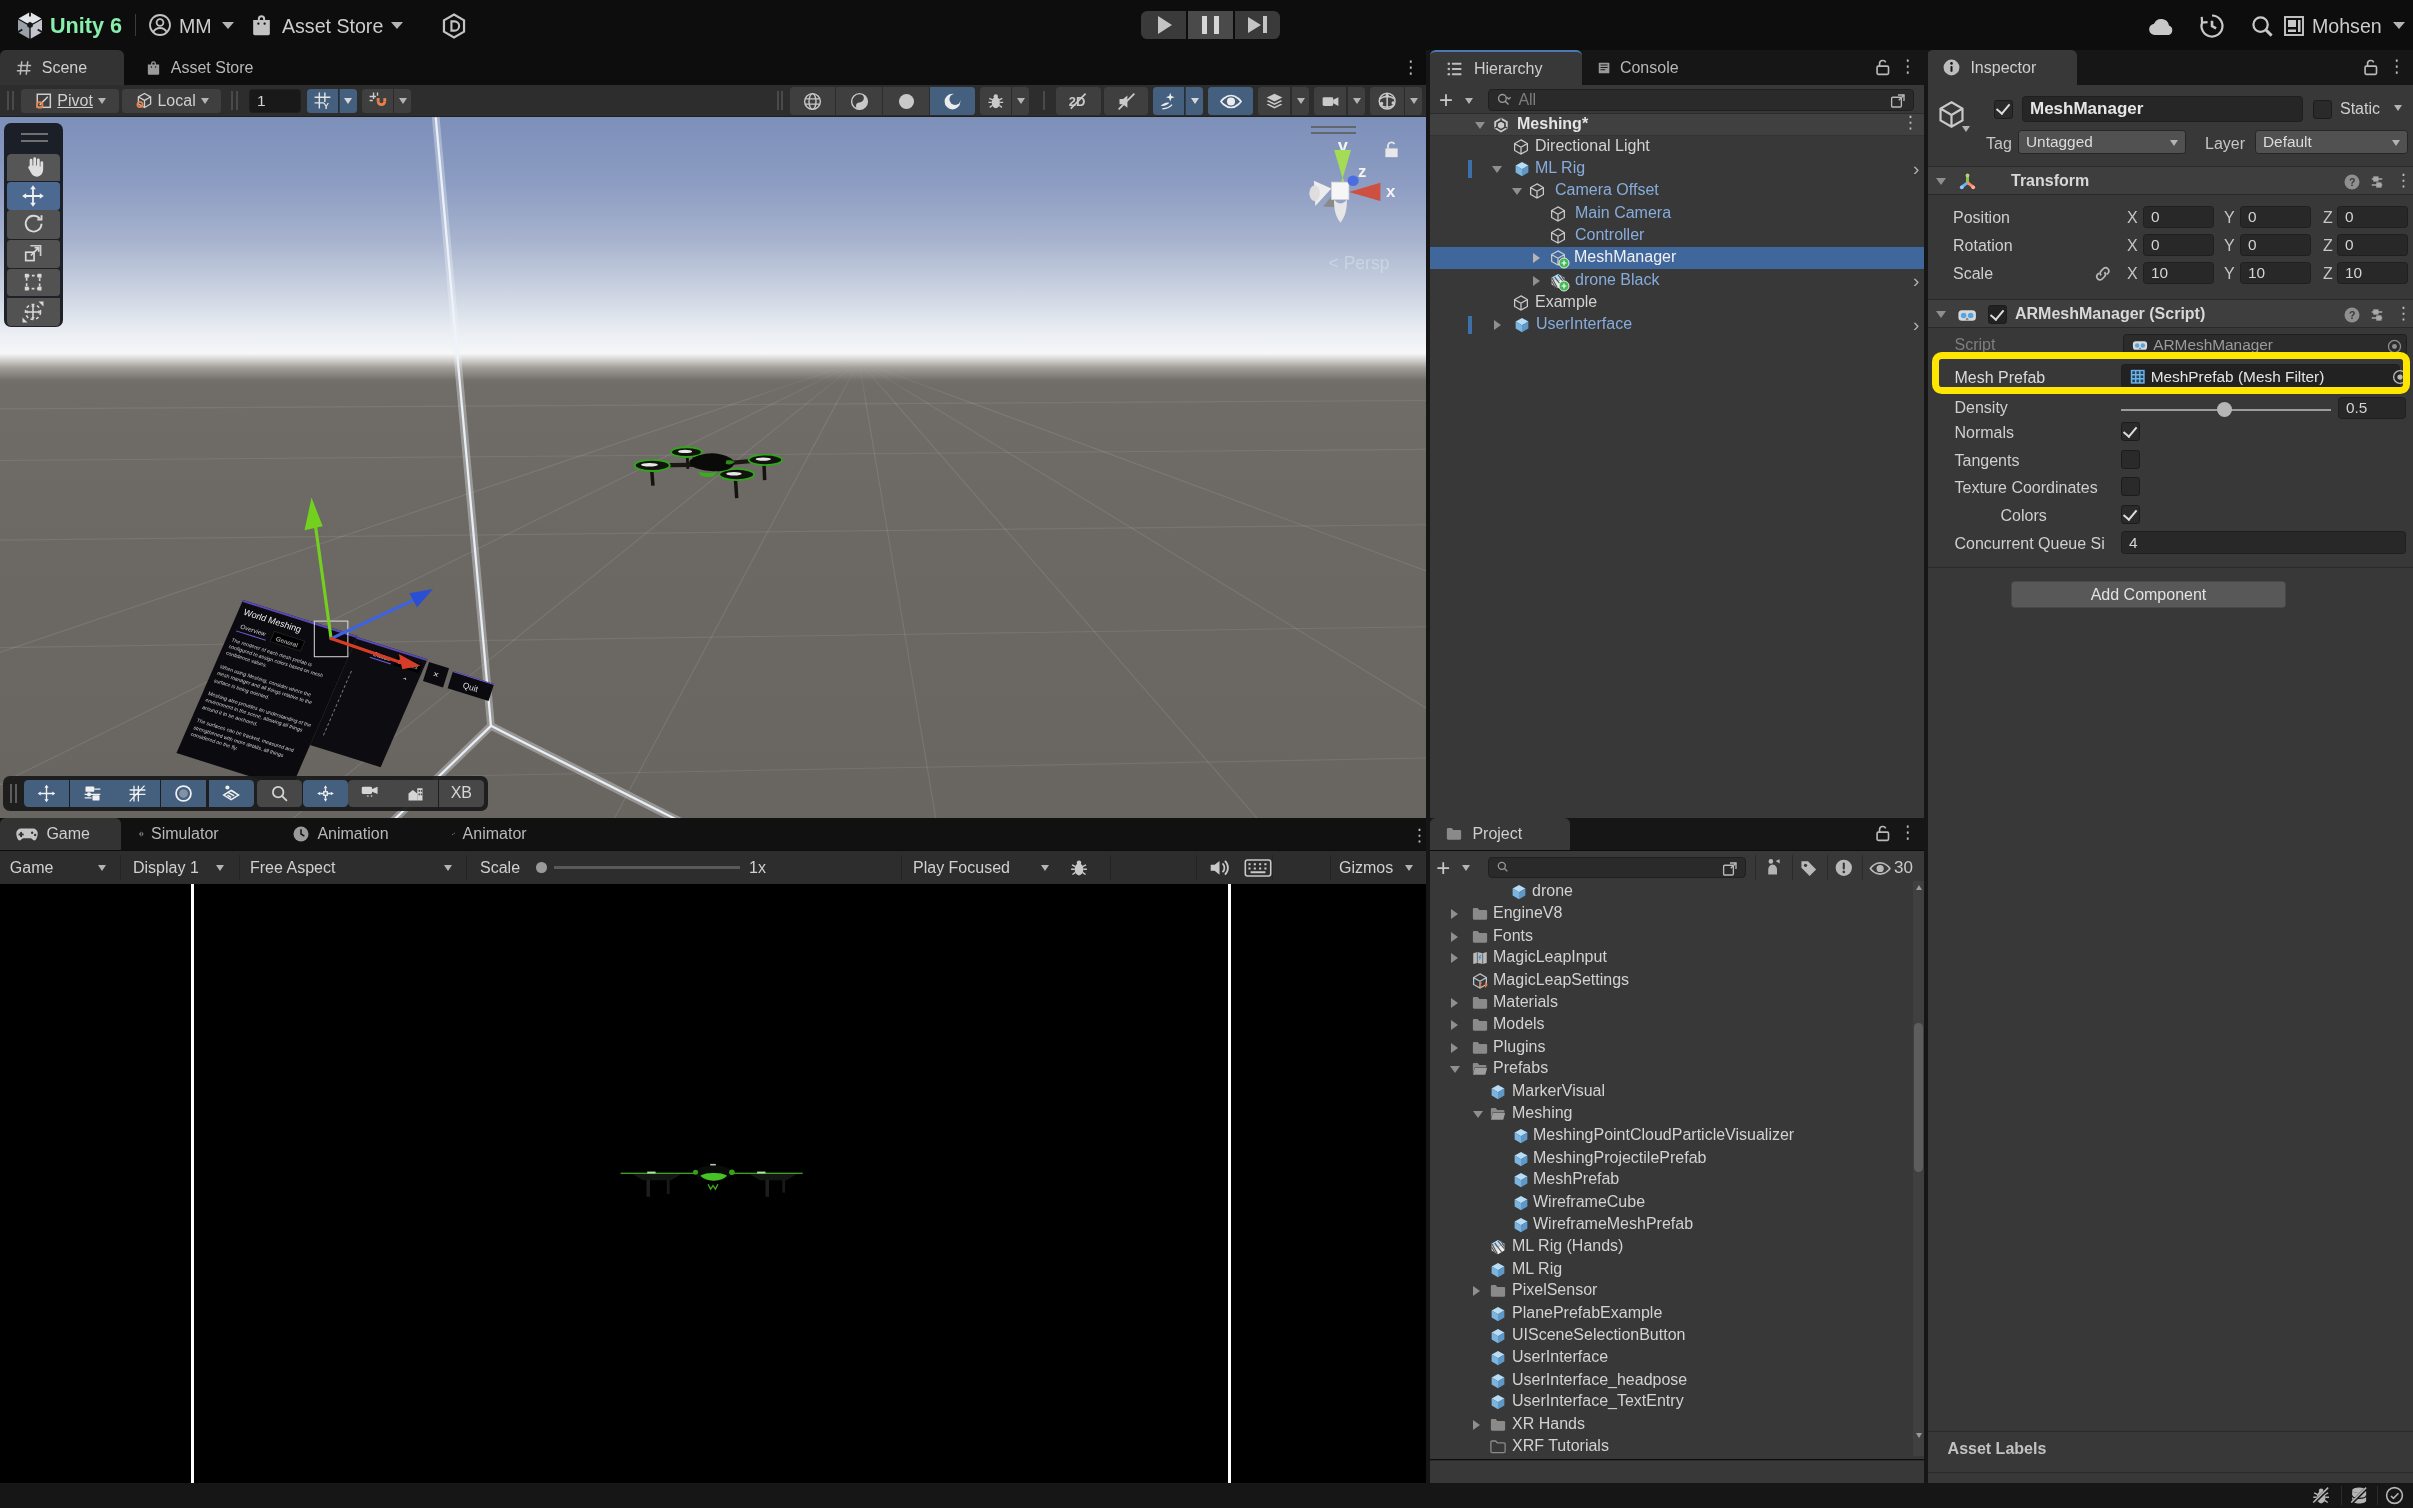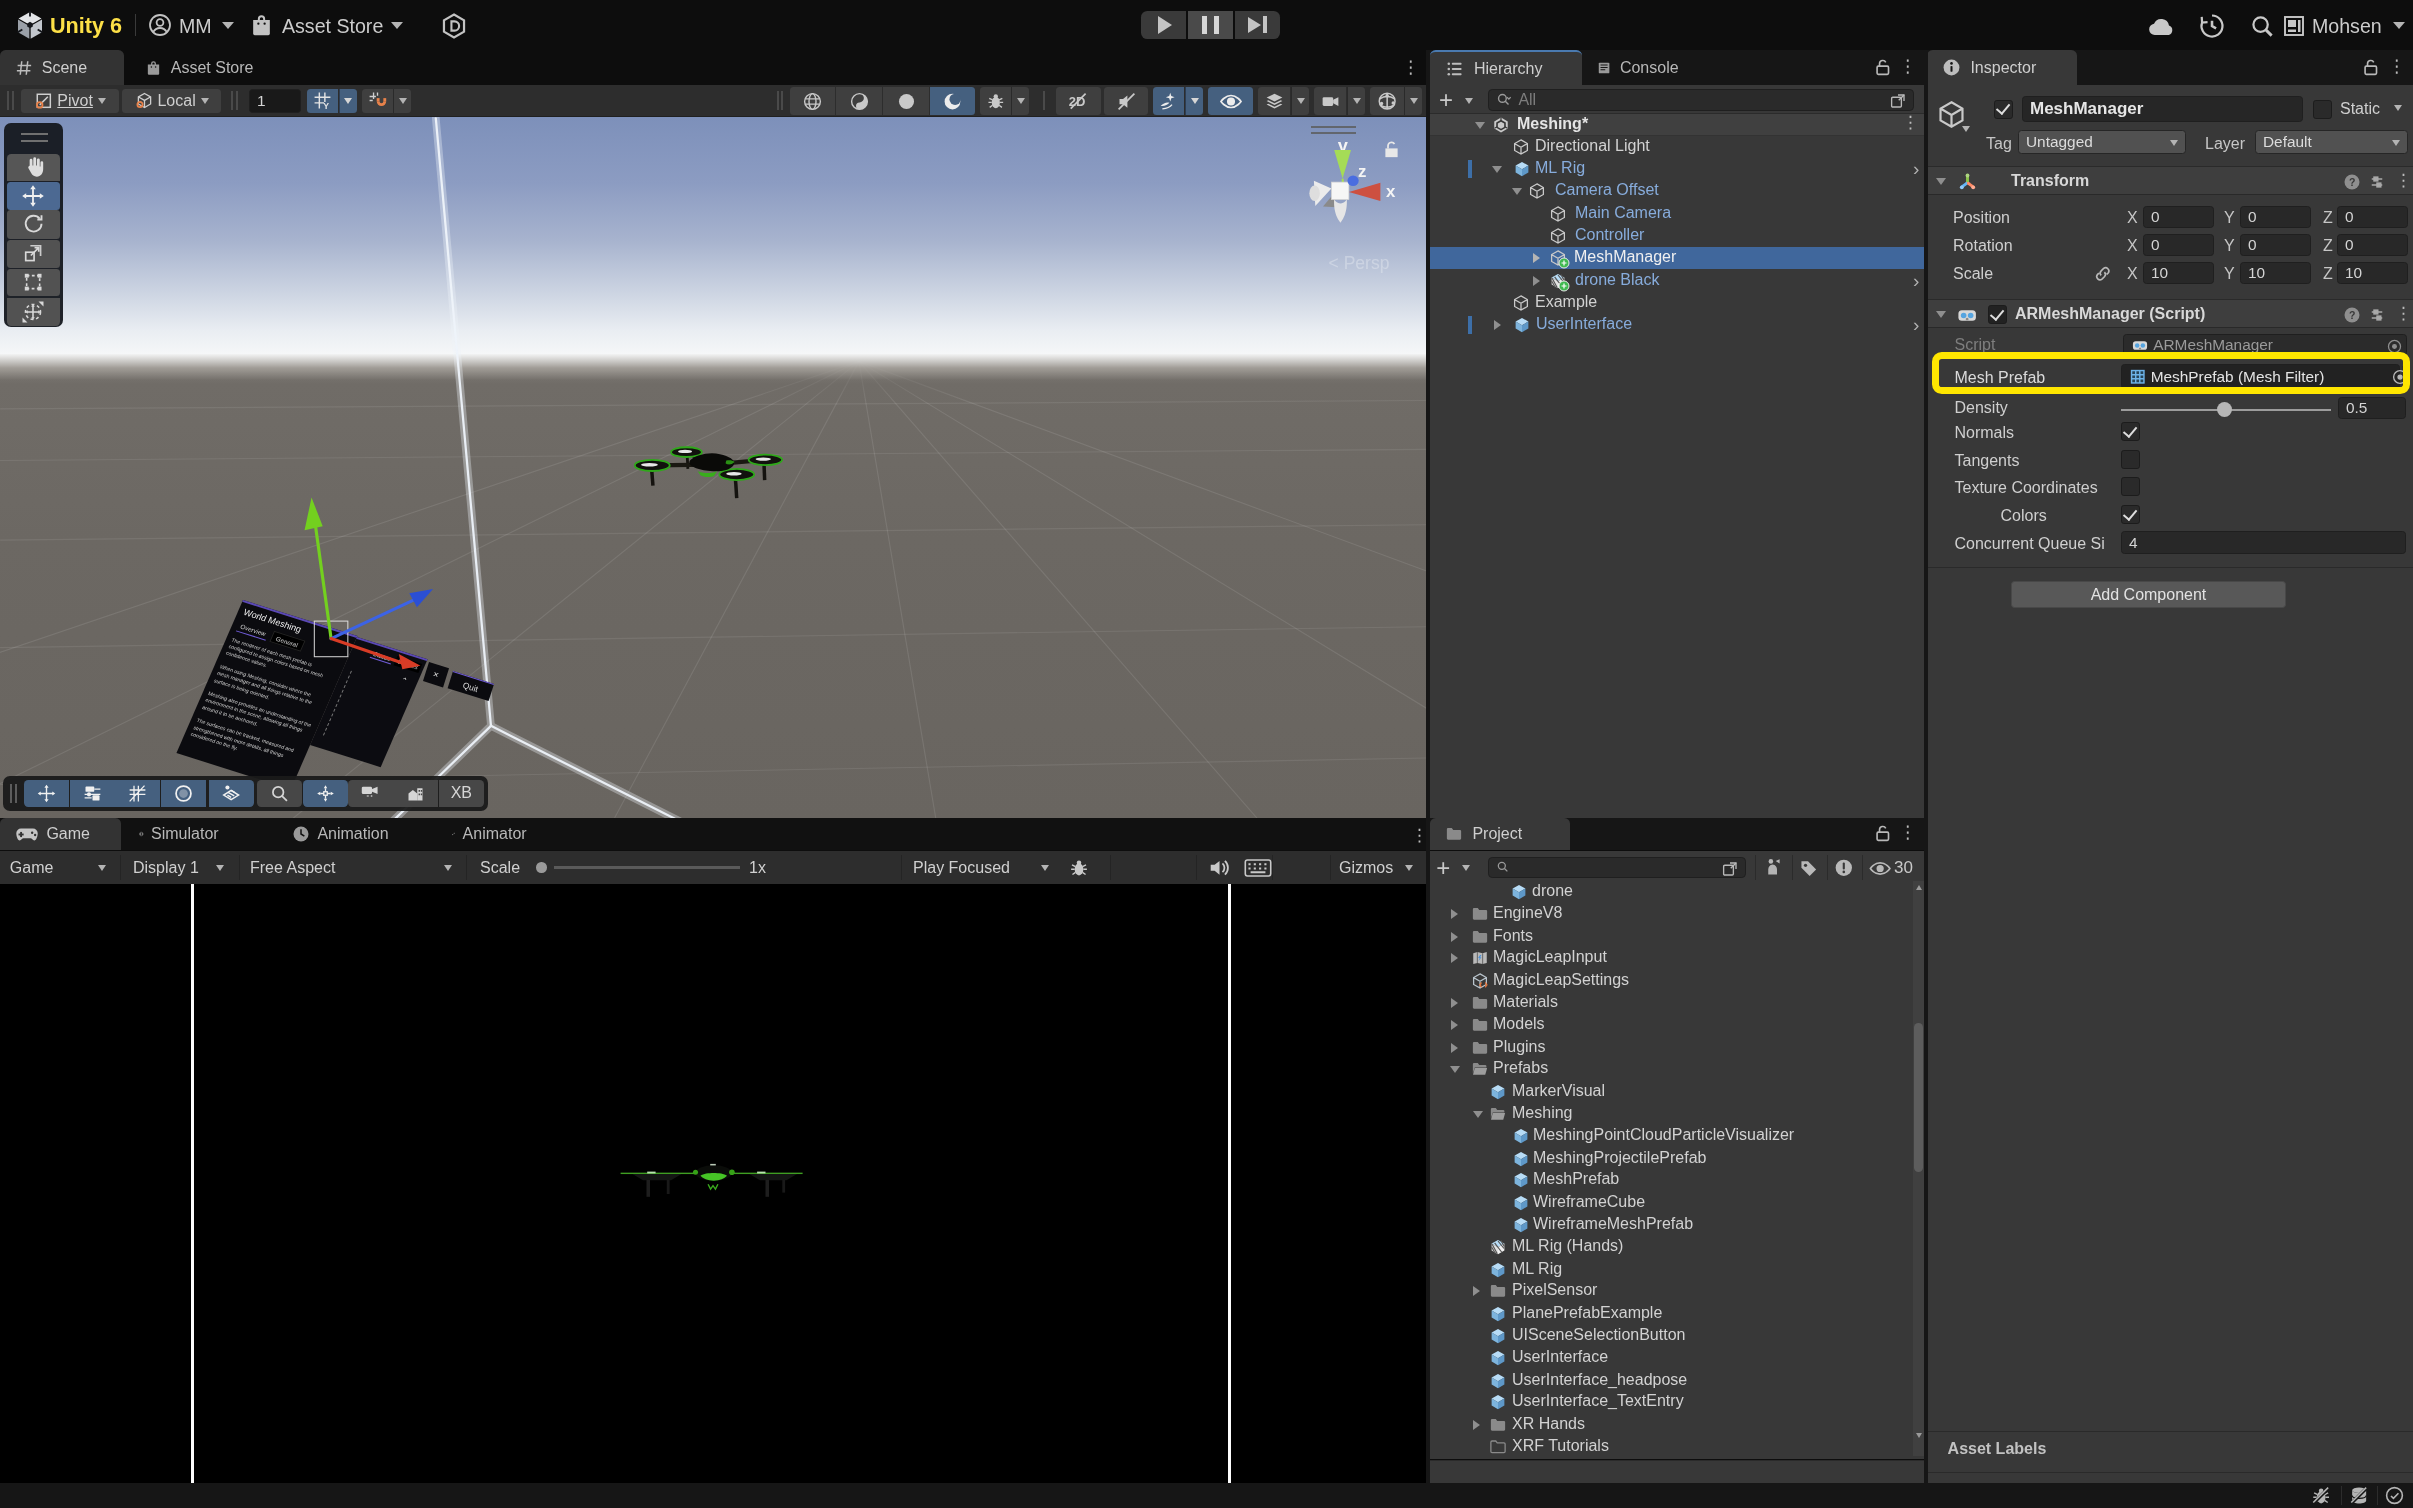--- a/index.html
+++ b/index.html
@@ -95,21 +95,21 @@
   <div class="abs" id="topbar" style="left:0;top:0;width:2413px;height:50px;background:#0d0d0d;">
 
     <svg class="icon" style="left:14px;top:8.4px;" width="32" height="34" viewBox="0 0 24 24">
       <path fill="#e3e5e8" d="M12 2.2 20.6 7.1 12 12 3.4 7.1Z"></path>
       <path fill="#9aa0a8" d="M3 7.8 11.5 12.7v9.6L3 17.4Z"></path>
       <path fill="#c2c6cc" d="M21 7.8 12.5 12.7v9.6L21 17.4Z"></path>
       <path fill="#16181c" d="M11.3 1.5h1.4v4.2h-1.4z"></path>
       <path fill="#16181c" d="m2.3 16.9 3.6-2.1.7 1.2-3.6 2.1zM21.7 16.9l-3.6-2.1-.7 1.2 3.6 2.1z"></path>
       <path fill="#16181c" d="M12 9.6 14.1 10.8v2.4L12 14.4 9.9 13.2v-2.4Z"></path>
     </svg>
-    <div class="abs" style="left:50px;top:12.6px;font-size:21.6px;font-weight:bold;color:#fde047;text-align:center;">Unity 6</div>
+    <div class="abs" style="left:50px;top:12.6px;font-size:21.6px;font-weight:bold;color:#86efac;text-align:center;">Unity 6</div>
     <div class="abs" style="left:135px;top:14px;width:1.4px;height:22.3px;background:#3a3a3a;"></div>
 
     <svg class="icon" style="left:148px;top:13.3px;" width="24" height="24" viewBox="0 0 24 24" fill="none" stroke="#c2c2c2" stroke-width="1.8">
       <circle cx="12" cy="12" r="10"></circle>
         <circle cx="12" cy="9.5" r="3.4"></circle>
         <path d="M5 19.4c1.6-3 4.2-4.4 7-4.4s5.4 1.4 7 4.4"></path>
     </svg>
     <div class="abs" style="left:179px;top:14.7px;font-size:19.6px;color:#cccccc;">MM</div>
     <div class="caret" style="position:absolute;left:222px;top:21.6px;"></div>
 

